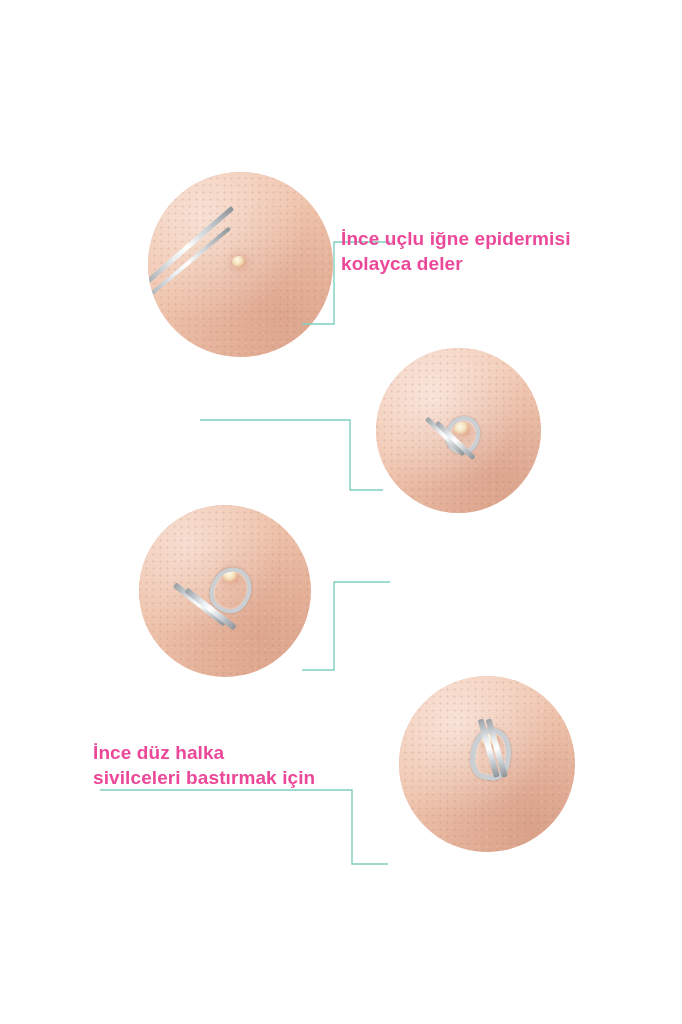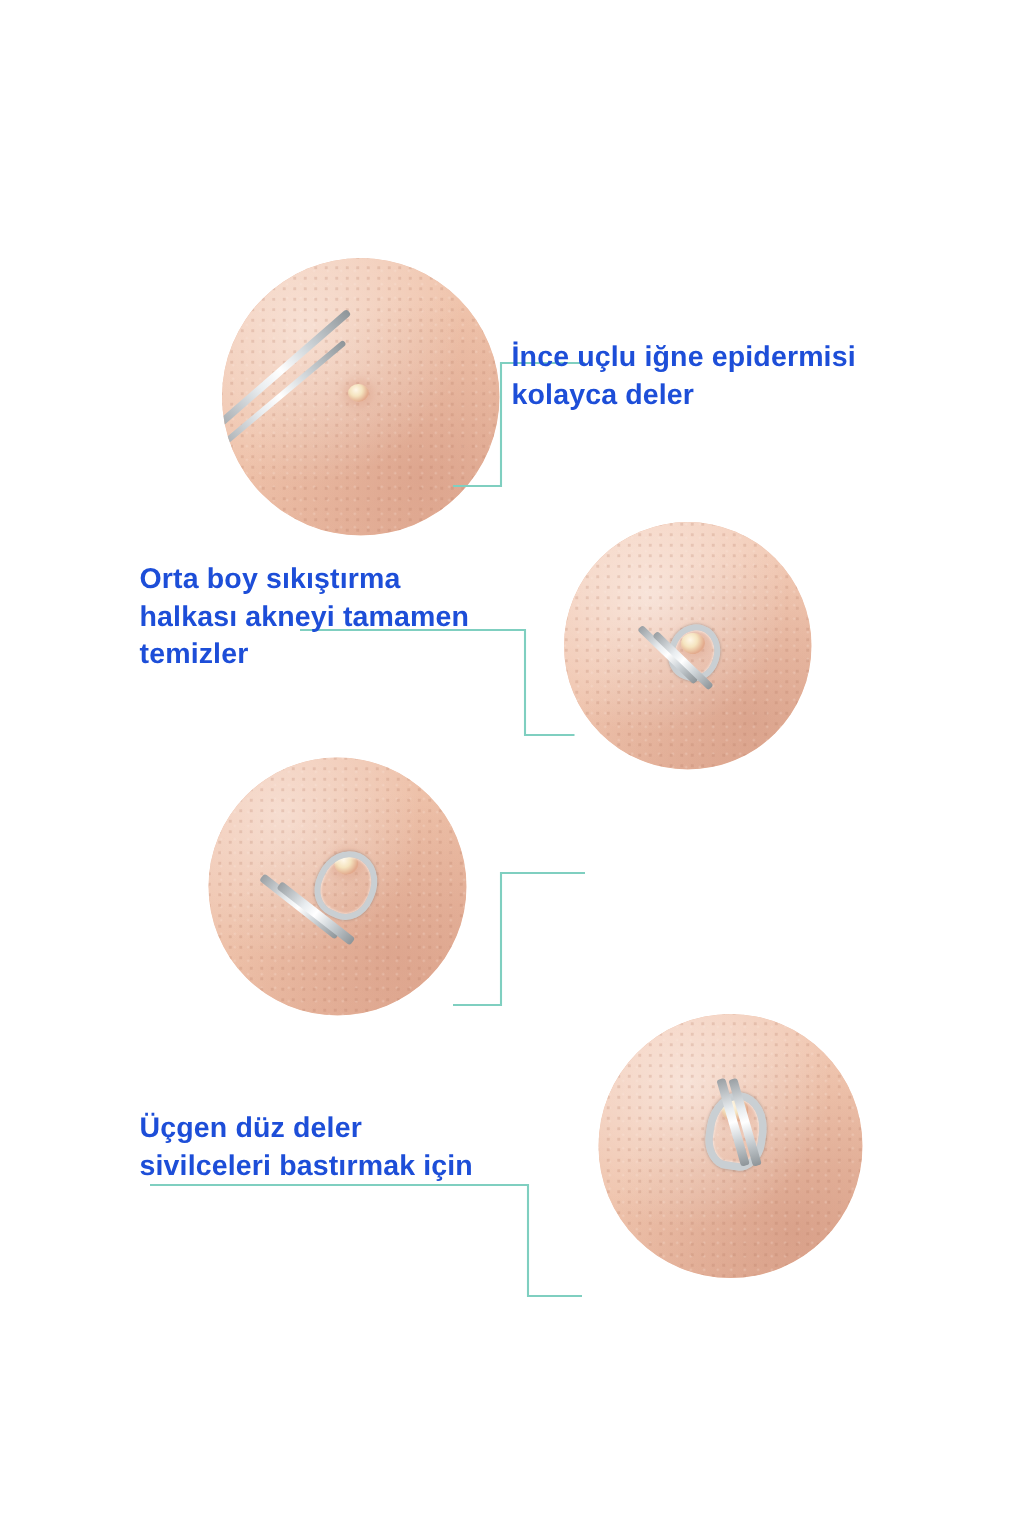--- a/index.html
+++ b/index.html
@@ -89,21 +89,21 @@
     background: transparent;
     box-shadow: inset 0 0 2px rgba(255,255,255,.9), 0 0 2px rgba(90,95,100,.5);
   }
 
   
   .connector { position: absolute; }
 
   
   .caption {
     position: absolute;
-    color: #1d4ed8;
+    color: #ec4899;
     font-weight: bold;
     font-size: 19px;
     line-height: 1.32;
     letter-spacing: .1px;
     white-space: pre-line;
   }
 </style>
 </head>
 <body>
 
@@ -134,23 +134,20 @@
       <div class="loop-ring" style="left:70px; top:68px; width:26px; height:30px; border-width:4px; border-radius:50% 50% 46% 46%; transform:rotate(18deg);"></div>
       <div class="needle-shaft" style="left:36px; top:104px; width:52px; height:5px; transform:rotate(44deg); transform-origin:right center;"></div>
       <div class="needle-shaft" style="left:46px; top:108px; width:52px; height:5px; transform:rotate(44deg); transform-origin:right center;"></div>
     </div>
   </div>
 
   <svg class="connector" style="left:200px; top:416px; width:185px; height:78px;" viewBox="0 0 185 78">
     <polyline points="183,74 150,74 150,4 0,4" fill="none" stroke="#7fcfc0" stroke-width="1.4"></polyline>
   </svg>
 
-  <div class="caption" style="left:93px; top:374px; width:300px;">Orta boy sıkıştırma
-halkası akneyi tamamen
-temizler</div>
 
   <div class="photo-circle" style="left:139px; top:505px; width:172px; height:172px;">
     <div class="skin tone-c"></div>
     <div class="pores"></div>
     <div class="pimple" style="left:84px; top:64px; width:16px; height:14px;"></div>
     <div class="tool" style="left:0; top:0; width:172px; height:172px;">
       <div class="loop-ring" style="left:72px; top:62px; width:32px; height:38px; border-width:4px; border-radius:50% 50% 44% 44%; transform:rotate(24deg);"></div>
       <div class="needle-shaft" style="left:22px; top:116px; width:64px; height:6px; transform:rotate(38deg); transform-origin:right center;"></div>
       <div class="needle-shaft" style="left:34px; top:120px; width:62px; height:6px; transform:rotate(38deg); transform-origin:right center;"></div>
     </div>
@@ -169,16 +166,16 @@
       <div class="loop-ring" style="left:72px; top:52px; width:30px; height:42px; border-width:5px; border-radius:50% 50% 40% 40%; transform:rotate(8deg);"></div>
       <div class="needle-shaft" style="left:38px; top:98px; width:60px; height:6px; transform:rotate(74deg); transform-origin:right center;"></div>
       <div class="needle-shaft" style="left:46px; top:98px; width:60px; height:6px; transform:rotate(74deg); transform-origin:right center;"></div>
     </div>
   </div>
 
   <svg class="connector" style="left:100px; top:786px; width:290px; height:82px;" viewBox="0 0 290 82">
     <polyline points="288,78 252,78 252,4 0,4" fill="none" stroke="#7fcfc0" stroke-width="1.4"></polyline>
   </svg>
 
-  <div class="caption" style="left:93px; top:740px; width:300px;">Üçgen düz deler
+  <div class="caption" style="left:93px; top:740px; width:300px;">İnce düz halka
 sivilceleri bastırmak için</div>
 
 </div>
 
 </body></html>

